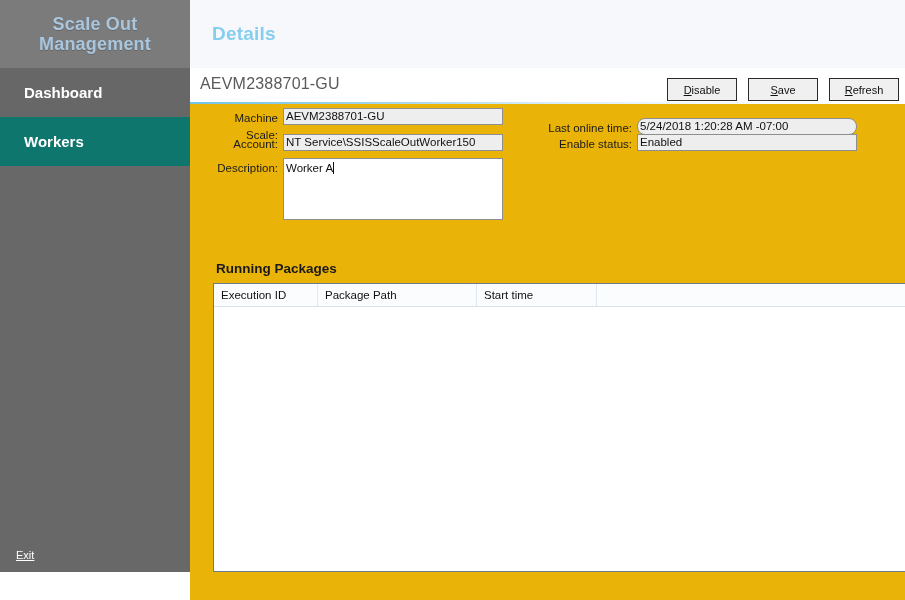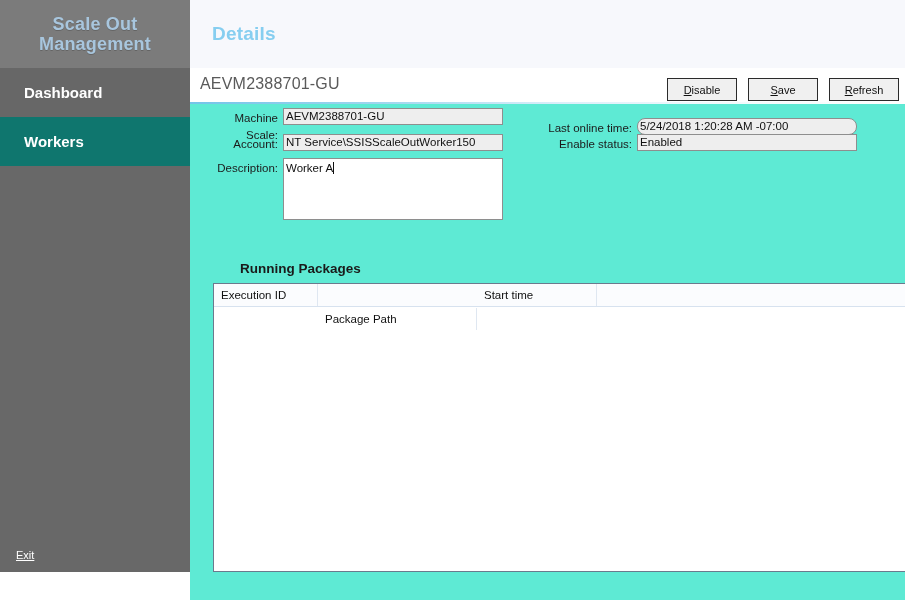--- a/index.html
+++ b/index.html
@@ -84,21 +84,21 @@
     text-decoration: underline;
     cursor: pointer;
     z-index: 3;
   }
 
   
   .main {
     position: relative;
     width: 715px;
     height: 600px;
-    background: #5eead4;
+    background: #eab308;
     flex: 0 0 715px;
   }
 
   .page-header {
     height: 68px;
     background: #f7f8fc;
     box-sizing: border-box;
     padding-left: 22px;
     display: flex;
     align-items: center;
@@ -236,21 +236,20 @@
   #row-enable .field-input  { width: 220px; }
 
   
   .section-title {
     position: absolute;
     left: 26px;
     top: 261px;
     font-size: 13.5px;
     font-weight: bold;
     color: #1a1a1a;
-    margin-left: 24px;
   }
   .grid {
     position: absolute;
     left: 23px;
     top: 283px;
     width: 782px;
     height: 289px;
     border: 1px solid #6b7a8d;
     background: #ffffff;
     box-sizing: border-box;
@@ -269,21 +268,21 @@
     align-items: center;
     padding-left: 7px;
     box-sizing: border-box;
     border-right: 1px solid #dfe7f1;
     height: 100%;
     cursor: pointer;
     white-space: nowrap;
     overflow: hidden;
   }
   .grid-th.col0 { width: 104px; }
-  .grid-th.col1 { width: 159px; margin-top: 24px; }
+  .grid-th.col1 { width: 159px; }
   .grid-th.col2 { width: 120px; }
   .grid-th.col3 { flex: 1; border-right: none; }
   .grid-body {
     height: 264px;
     background: #ffffff;
   }
 </style>
 </head>
 <body>
 

